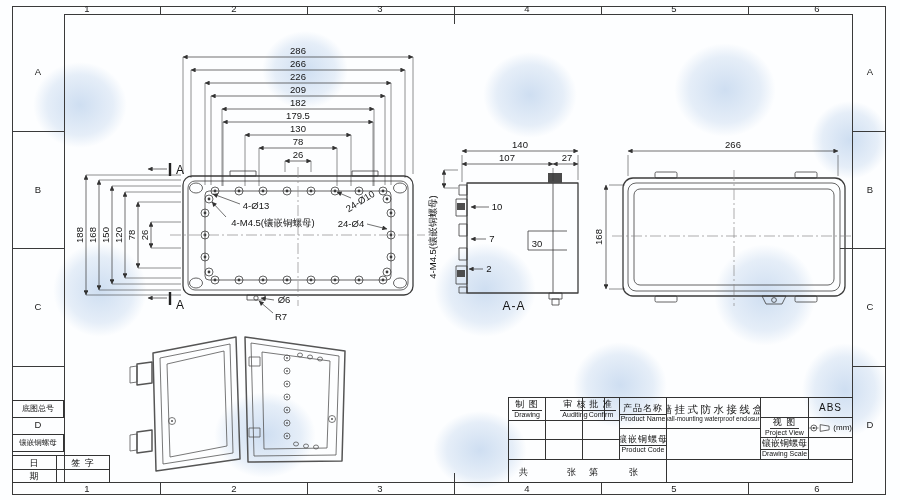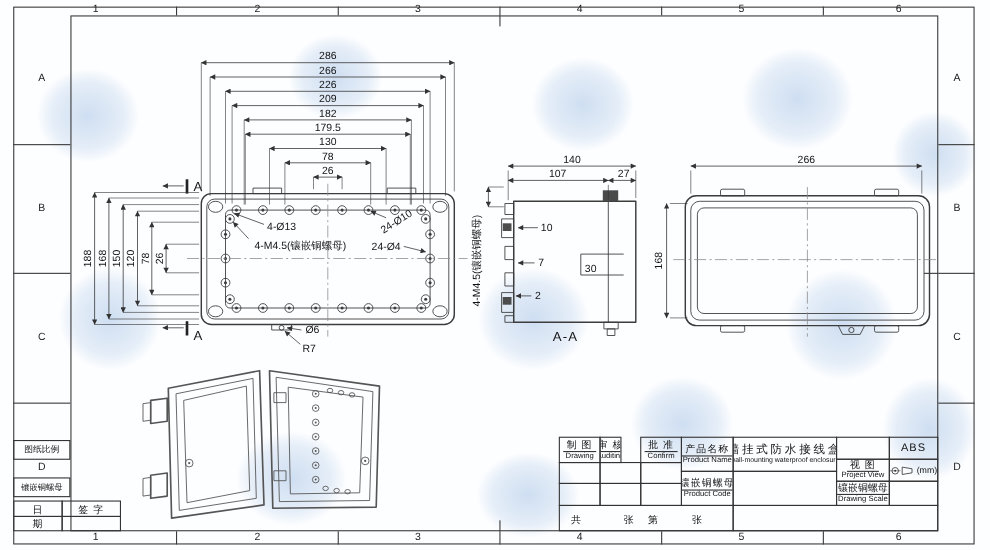--- a/index.html
+++ b/index.html
@@ -95,42 +95,42 @@
   <div class="tick" style="left:853px;top:131px;width:33px;height:1px;"></div>
   <div class="tick" style="left:853px;top:248px;width:33px;height:1px;"></div>
   <div class="tick" style="left:853px;top:366px;width:33px;height:1px;"></div>
   <div class="tick" style="left:840px;top:248px;width:13px;height:1px;"></div>
   <div class="zl" style="left:860px;top:67px;">A</div>
   <div class="zl" style="left:860px;top:185px;">B</div>
   <div class="zl" style="left:860px;top:302px;">C</div>
   <div class="zl" style="left:860px;top:420px;">D</div>
 
   <div class="cell" style="left:12px;top:400px;width:52px;height:18px;">
-    <span class="zh" style="font-size:8px;letter-spacing:0;">图纸比例</span>
+    <span class="zh" style="font-size:8px;letter-spacing:0;">底图总号</span>
   </div>
   <div class="cell" style="left:12px;top:434px;width:52px;height:18px;">
     <span class="zh" style="font-size:7.5px;letter-spacing:0;">镶嵌铜螺母</span>
   </div>
   <div class="cell" style="left:12px;top:455px;width:45px;height:15px;">
     <span class="zh">日</span>
   </div>
   <div class="cell" style="left:56px;top:455px;width:54px;height:15px;">
     <span class="zh">签 字</span>
   </div>
   <div class="cell" style="left:12px;top:469px;width:45px;height:14px;">
     <span class="zh">期</span>
   </div>
   <div class="cell" style="left:56px;top:469px;width:54px;height:14px;"></div>
 
   <div>
     <div class="cell" style="left:508px;top:397px;width:38px;height:24px;">
       <span class="zh u">制 图</span>
       <span class="en">Drawing</span>
     </div>
-    <div class="cell" style="left:545px;top:397px;width:20px;height:24px;">
+    <div class="cell" style="left:545px;top:397px;width:60px;height:24px;">
       <span class="zh u">审 核</span>
       <span class="en">Auditing</span>
     </div>
     <div class="cell" style="left:582px;top:397px;width:38px;height:24px;">
       <span class="zh u">批 准</span>
       <span class="en">Confirm</span>
     </div>
     <div class="cell" style="left:508px;top:420px;width:38px;height:20px;"></div>
     <div class="cell" style="left:545px;top:420px;width:38px;height:20px;"></div>
     <div class="cell" style="left:582px;top:420px;width:38px;height:20px;"></div>

